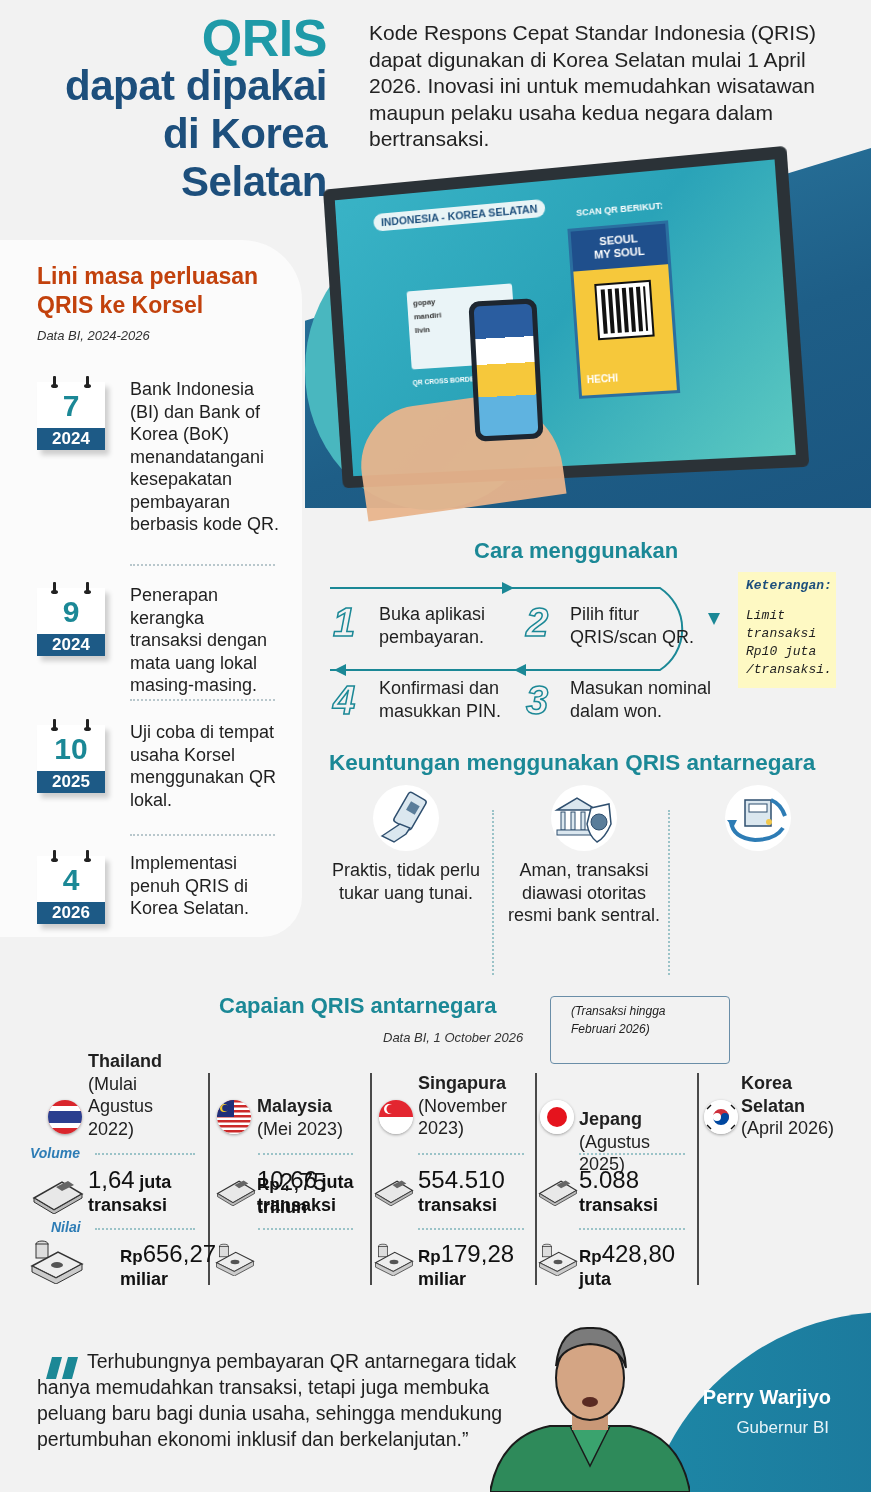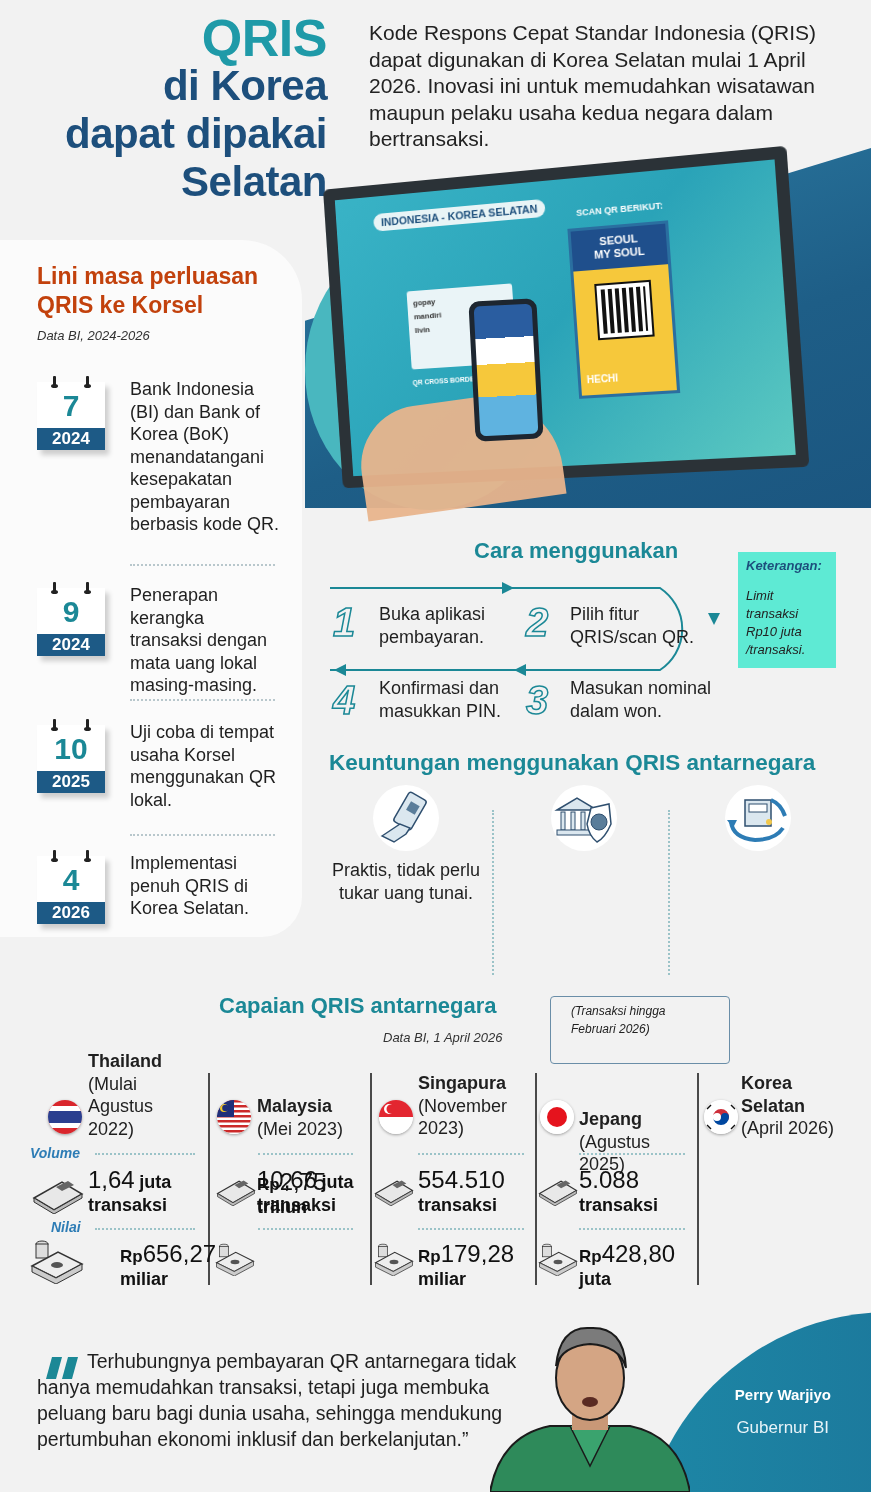--- a/index.html
+++ b/index.html
@@ -57,21 +57,21 @@
   .cal .yr { position: absolute; left: 0; bottom: 0; width: 100%; height: 22px; background: #1d5a86; color: #fff; font-weight: 700; font-size: 17px; text-align: center; line-height: 22px; }
   .tl-text { position: absolute; left: 93px; top: -4px; width: 150px; font-size: 18px; line-height: 22.5px; color: #1f1f1f; }
   .tl-sep { position: absolute; left: 93px; width: 145px; border-top: 2px dotted #b8c7cc; }
 
   
   .sec-title { position: absolute; font-weight: 700; color: #1b8896; }
   .steps-title { left: 474px; top: 538px; font-size: 22px; }
   .steps-svg { position: absolute; left: 330px; top: 575px; }
   .step-num { position: absolute; font-size: 40px; font-style: italic; font-weight: 700; color: #f2f2f2; -webkit-text-stroke: 1.5px #1b8896; line-height: 40px; }
   .step-text { position: absolute; font-size: 18px; line-height: 22.5px; color: #1f1f1f; }
-  .note-box { position: absolute; left: 738px; top: 552px; width: 98px; height: 116px; background: #5eead4; padding: 6px 8px; }
+  .note-box { position: absolute; left: 738px; top: 572px; width: 98px; height: 116px; background: #fef9c3; padding: 6px 8px; font-family: Liberation Mono, monospace; }
   .note-title { font-size: 13px; font-weight: 700; font-style: italic; color: #1d4f7c; }
   .note-body { margin-top: 14px; font-size: 13px; font-style: italic; line-height: 18px; color: #222; }
 
   
   .ben-title { left: 329px; top: 750px; font-size: 22.5px; }
   .ben-col { position: absolute; top: 785px; text-align: center; }
   .ben-icon { width: 66px; height: 66px; margin: 0 auto; border-radius: 50%; background: #fff; display:flex; align-items:center; justify-content:center; }
   .ben-text { margin-top: 8px; font-size: 18px; line-height: 22.6px; color: #1f1f1f; }
   .vdot { position: absolute; border-left: 2px dotted #9bc3c8; }
 
@@ -90,30 +90,30 @@
   .stat .sm { font-size: 18px; }
   .stat .rp { font-size: 17px; }
   .stat .line2 { display: block; font-size: 18px; line-height: 22px; }
   .ico { position: absolute; }
 
   
   .quote-circle { position: absolute; left: 640px; top: 1312px; width: 500px; height: 500px; border-radius: 50%; background: linear-gradient(90deg, #1d87a6, #1b6c93); }
   .quote-mark { position: absolute; left: 46px; top: 1340px; font-size: 54px; font-weight: 900; font-style: italic; color: #1b8896; line-height: 40px; letter-spacing: -10px; }
   .quote-text { position: absolute; left: 37px; top: 1348px; width: 480px; font-size: 19.5px; line-height: 26px; color: #1f1f1f; text-indent: 50px; }
   .person { position: absolute; left: 490px; top: 1316px; width: 200px; height: 176px; }
-  .pname { position: absolute; right: 40px; top: 1386px; font-size: 15px; font-weight: 700; color: #fff; }
+  .pname { position: absolute; right: 40px; top: 1386px; font-size: 20px; font-weight: 700; color: #fff; }
   .prole { position: absolute; right: 42px; top: 1418px; font-size: 17px; color: #e8f3f8; }
 </style>
 </head>
 <body>
 
 <div class="hero-title">
   <span class="l1">QRIS</span>
+  <span class="l2">dapat dipakai</span>
   <span class="l2">di Korea</span>
-  <span class="l2">dapat dipakai</span>
   <span class="l2">Selatan</span>
 </div>
 <p class="hero-desc">Kode Respons Cepat Standar Indonesia (QRIS) dapat digunakan di Korea Selatan mulai 1 April 2026. Inovasi ini untuk memudahkan wisatawan maupun pelaku usaha kedua negara dalam bertransaksi.</p>
 
 <div class="illus-bg"></div>
 <div class="illus-circle"></div>
 <div class="tv">
   <div class="tv-screen">
     <div class="tv-banner">INDONESIA - KOREA SELATAN</div>
     <div class="tv-scan">SCAN QR BERIKUT:</div>
@@ -225,37 +225,38 @@
     <svg width="62" height="56" viewBox="0 0 62 56">
       <polygon points="4,20 24,8 44,20" fill="#dbe7ef" stroke="#2f4f6f" stroke-width="1.5"></polygon>
       <rect x="8" y="22" width="4" height="18" fill="#dbe7ef" stroke="#2f4f6f"></rect>
       <rect x="18" y="22" width="4" height="18" fill="#dbe7ef" stroke="#2f4f6f"></rect>
       <rect x="28" y="22" width="4" height="18" fill="#dbe7ef" stroke="#2f4f6f"></rect>
       <rect x="4" y="40" width="36" height="5" fill="#dbe7ef" stroke="#2f4f6f"></rect>
       <path d="M38 18 L56 14 L58 34 Q52 48 44 52 Q36 46 34 34 Z" fill="#fff" stroke="#2f4f6f" stroke-width="1.5"></path>
       <circle cx="46" cy="32" r="8" fill="#5a7d9a" stroke="#2f4f6f"></circle>
     </svg>
   </div>
+  <div class="ben-text">Aman, transaksi diawasi otoritas resmi bank sentral.</div>
 </div>
 <div class="vdot" style="left:668px; top:810px; height:165px;"></div>
 <div class="ben-col" style="left:680px; width:155px;">
   <div class="ben-icon">
     <svg width="66" height="56" viewBox="0 0 66 56">
       <rect x="20" y="10" width="26" height="26" fill="#dbe7ef" stroke="#2f4f6f" stroke-width="1.5"></rect>
       <rect x="24" y="14" width="18" height="8" fill="#fff" stroke="#2f4f6f"></rect>
       <circle cx="44" cy="32" r="3" fill="#f2c84b"></circle>
       <path d="M6 32 Q8 48 30 50 Q50 50 58 38" fill="none" stroke="#2d7cb5" stroke-width="4"></path>
       <path d="M60 26 Q56 14 46 10" fill="none" stroke="#2d7cb5" stroke-width="4"></path>
       <polygon points="2,30 12,30 8,38" fill="#2d7cb5"></polygon>
     </svg>
   </div>
 </div>
 
 <h2 class="sec-title ach-title">Capaian QRIS antarnegara</h2>
-<div class="ach-src">Data BI, 1 April 2026</div>
+<div class="ach-src">Data BI, 1 October 2026</div>
 <div class="ach-note">(Transaksi hingga Februari 2026)</div>
 
 <div class="vline" style="left:208px;"></div>
 <div class="vline" style="left:370px;"></div>
 <div class="vline" style="left:535px;"></div>
 <div class="vline" style="left:697px;"></div>
 
 <div class="lbl-vol" style="left:30px; top:1145px;">Volume</div>
 <div class="lbl-nil" style="left:51px; top:1219px;">Nilai</div>
 

